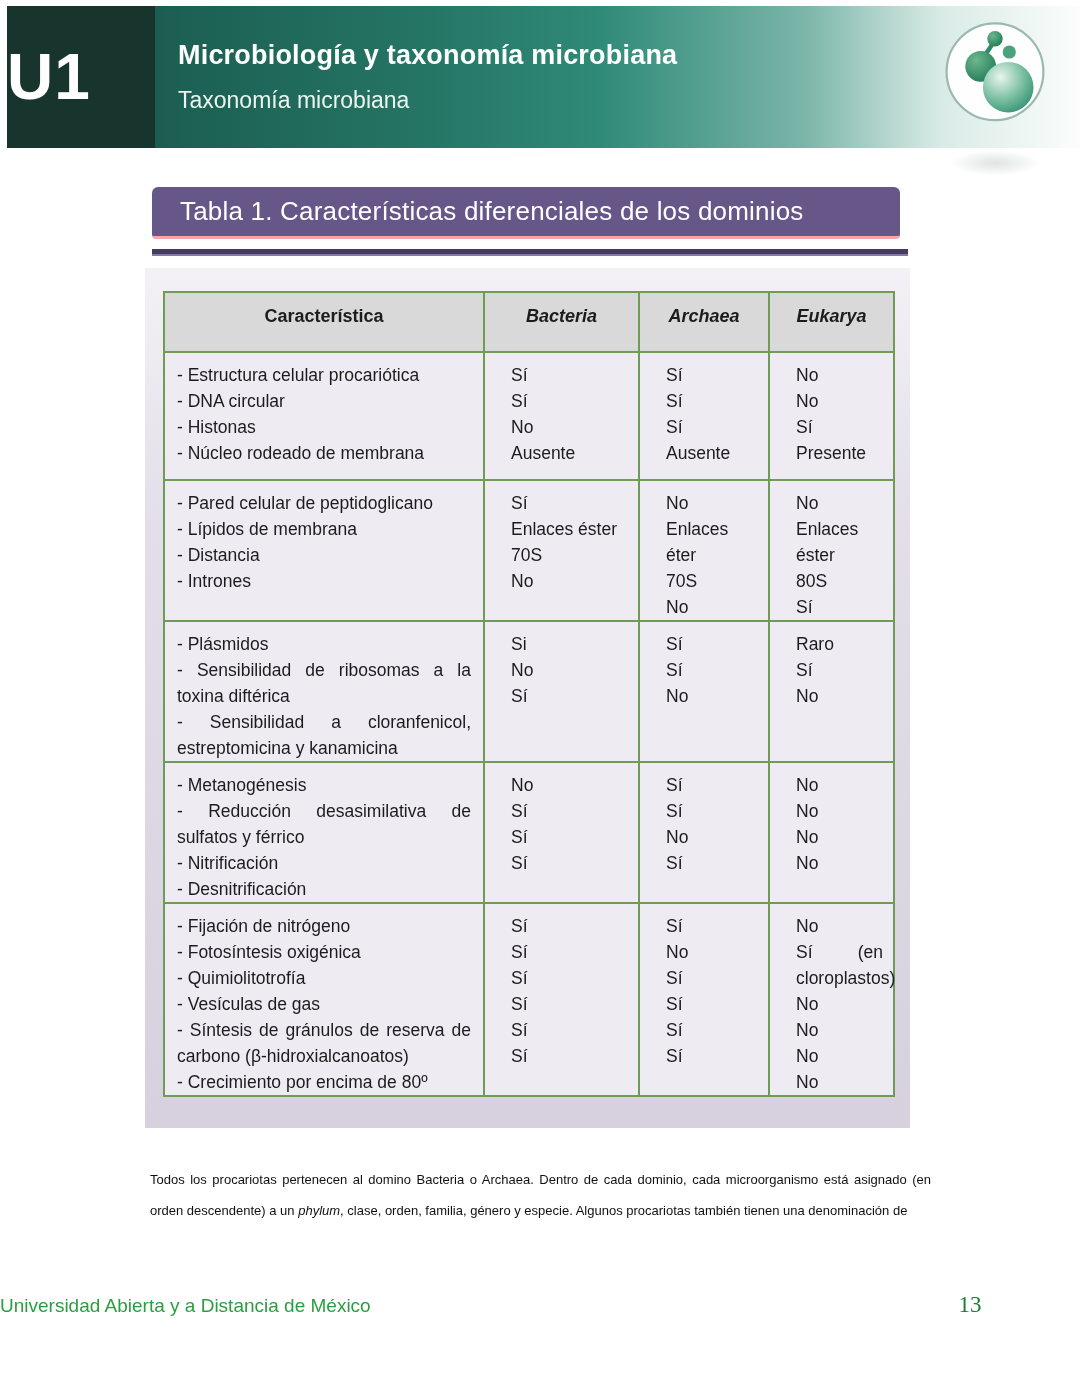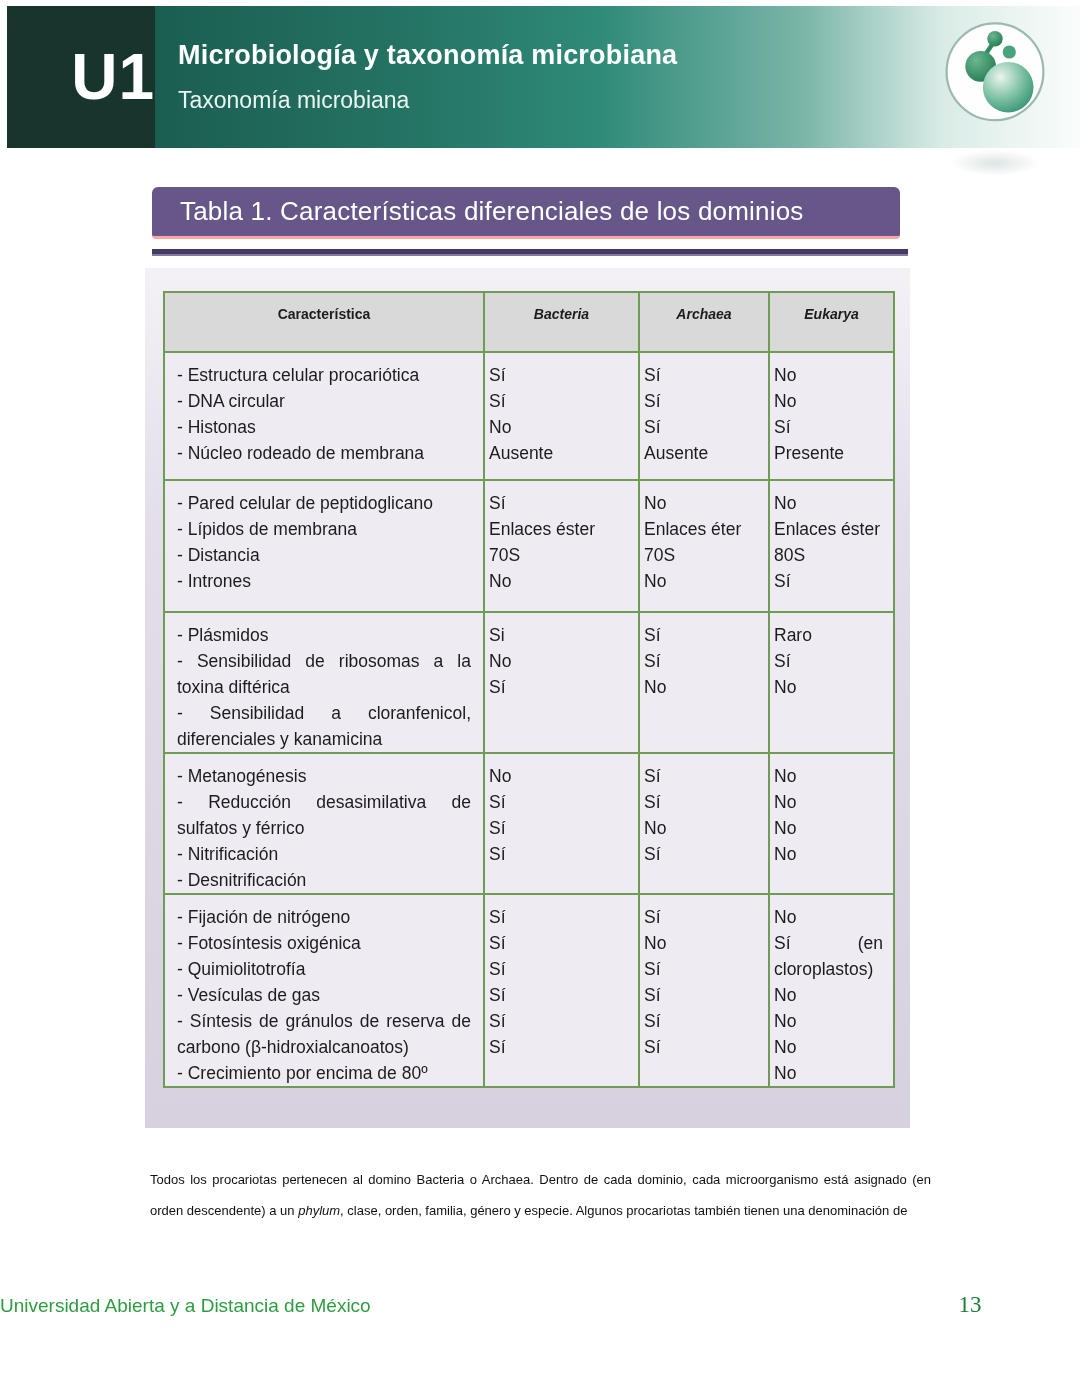--- a/index.html
+++ b/index.html
@@ -1,20 +1,20 @@
 <!DOCTYPE html>
 <html><head>
 <meta charset="utf-8">
 <style>
   html,body{margin:0;padding:0;background:#ffffff;}
   body{width:1080px;height:1397px;position:relative;font-family:"Liberation Sans",sans-serif;color:#1c1c1c;overflow:hidden;}
 
   
   .page-header{position:absolute;left:0;top:0;width:1080px;height:148px;background:#ffffff;}
-  .unit-block{position:absolute;left:7px;top:6px;width:148px;height:142px;background:#17352c;display:flex;align-items:center;justify-content:flex-end;}
+  .unit-block{position:absolute;left:7px;top:6px;width:148px;height:142px;background:#17352c;display:flex;align-items:center;justify-content:flex-start;}
   .unit-code{color:#ffffff;font-size:64px;font-weight:bold;letter-spacing:1px;}
   .header-gradient{position:absolute;left:155px;top:6px;width:925px;height:142px;
     background:linear-gradient(90deg,#1b5e51 0%,#257464 28%,#2f8a77 48%,#7ab5a8 70%,#d9ebe6 85%,#fbfdfc 100%);}
   .header-texts{position:absolute;left:178px;top:40px;}
   .header-title{color:#ffffff;font-size:27px;font-weight:bold;letter-spacing:.2px;}
   .header-subtitle{color:#eaf5f2;font-size:23px;margin-top:16px;}
   .logo-wrap{position:absolute;left:940px;top:16px;width:110px;height:116px;}
   .logo-reflection{position:absolute;left:950px;top:150px;width:90px;height:26px;border-radius:50%;
     background:radial-gradient(ellipse at center,rgba(120,150,145,.25),rgba(255,255,255,0) 70%);}
 
@@ -22,31 +22,31 @@
   .table-title-bar{position:absolute;left:152px;top:187px;width:748px;height:49px;background:#675788;
     border-radius:6px 6px 4px 4px;border-bottom:3px solid #fca5a5;display:flex;align-items:center;}
   .table-title-text{color:#ffffff;font-size:26px;padding-left:28px;letter-spacing:.2px;}
   .title-underline{position:absolute;left:152px;top:249px;width:756px;height:5px;background:#463a60;border-bottom:2px solid #8479a2;}
 
   
   .table-panel{position:absolute;left:145px;top:268px;width:765px;height:860px;
     background:linear-gradient(180deg,#f3f1f6 0%,#e3deea 30%,#d7d0de 100%);}
   table.domains{position:absolute;left:163px;top:291px;width:730px;border-collapse:collapse;table-layout:fixed;}
   table.domains th,table.domains td{border:2px solid #6f9c54;vertical-align:top;background:#eeebf3;}
-  table.domains th{background:#d9d9d9;font-size:14px;font-weight:bold;text-align:center;padding-top:13px;}
+  table.domains th{background:#d9d9d9;font-size:18px;font-weight:bold;text-align:center;padding-top:13px;}
   table.domains th.domain-name{font-style:italic;}
   table.domains thead tr{height:60px;}
   table.domains tbody tr:nth-child(1){height:128px;}
   table.domains tbody tr:nth-child(2){height:132px;margin-top:40px;}
   table.domains tbody tr:nth-child(3){height:136px;}
   table.domains tbody tr:nth-child(4){height:130px;}
   table.domains tbody tr:nth-child(5){height:180px;}
   td.char-cell{padding:9px 12px 0 12px;}
   td.char-cell div{font-size:17.5px;line-height:26px;text-align:justify;}
-  td.val-cell{padding:9px 10px 0 4px;}
+  td.val-cell{padding:9px 10px 0 26px;}
   td.val-cell div{font-size:17.5px;line-height:26px;text-align:justify;}
 
   
   .body-paragraph{position:absolute;left:150px;top:1152px;width:781px;font-size:13px;line-height:30.5px;text-align:justify;color:#111;}
   .body-paragraph .italic{font-style:italic;}
 
   
   .footer-institution{position:absolute;left:0;top:1295px;width:1080px;text-align:left;font-size:19px;color:#2c9e3f;}
   .page-number{position:absolute;left:930px;top:1292px;width:80px;text-align:center;font-family:"Liberation Serif",serif;font-size:23px;color:#1e7c34;}
 </style>
@@ -157,21 +157,21 @@
           <div>No</div>
           <div>Enlaces éster</div>
           <div>80S</div>
           <div>Sí</div>
         </td>
       </tr>
       <tr>
         <td class="char-cell">
           <div>- Plásmidos</div>
           <div>- Sensibilidad de ribosomas a la toxina diftérica</div>
-          <div>- Sensibilidad a cloranfenicol, diferenciales y kanamicina</div>
+          <div>- Sensibilidad a cloranfenicol, estreptomicina y kanamicina</div>
         </td>
         <td class="val-cell">
           <div>Si</div>
           <div>No</div>
           <div>Sí</div>
         </td>
         <td class="val-cell">
           <div>Sí</div>
           <div>Sí</div>
           <div>No</div>

